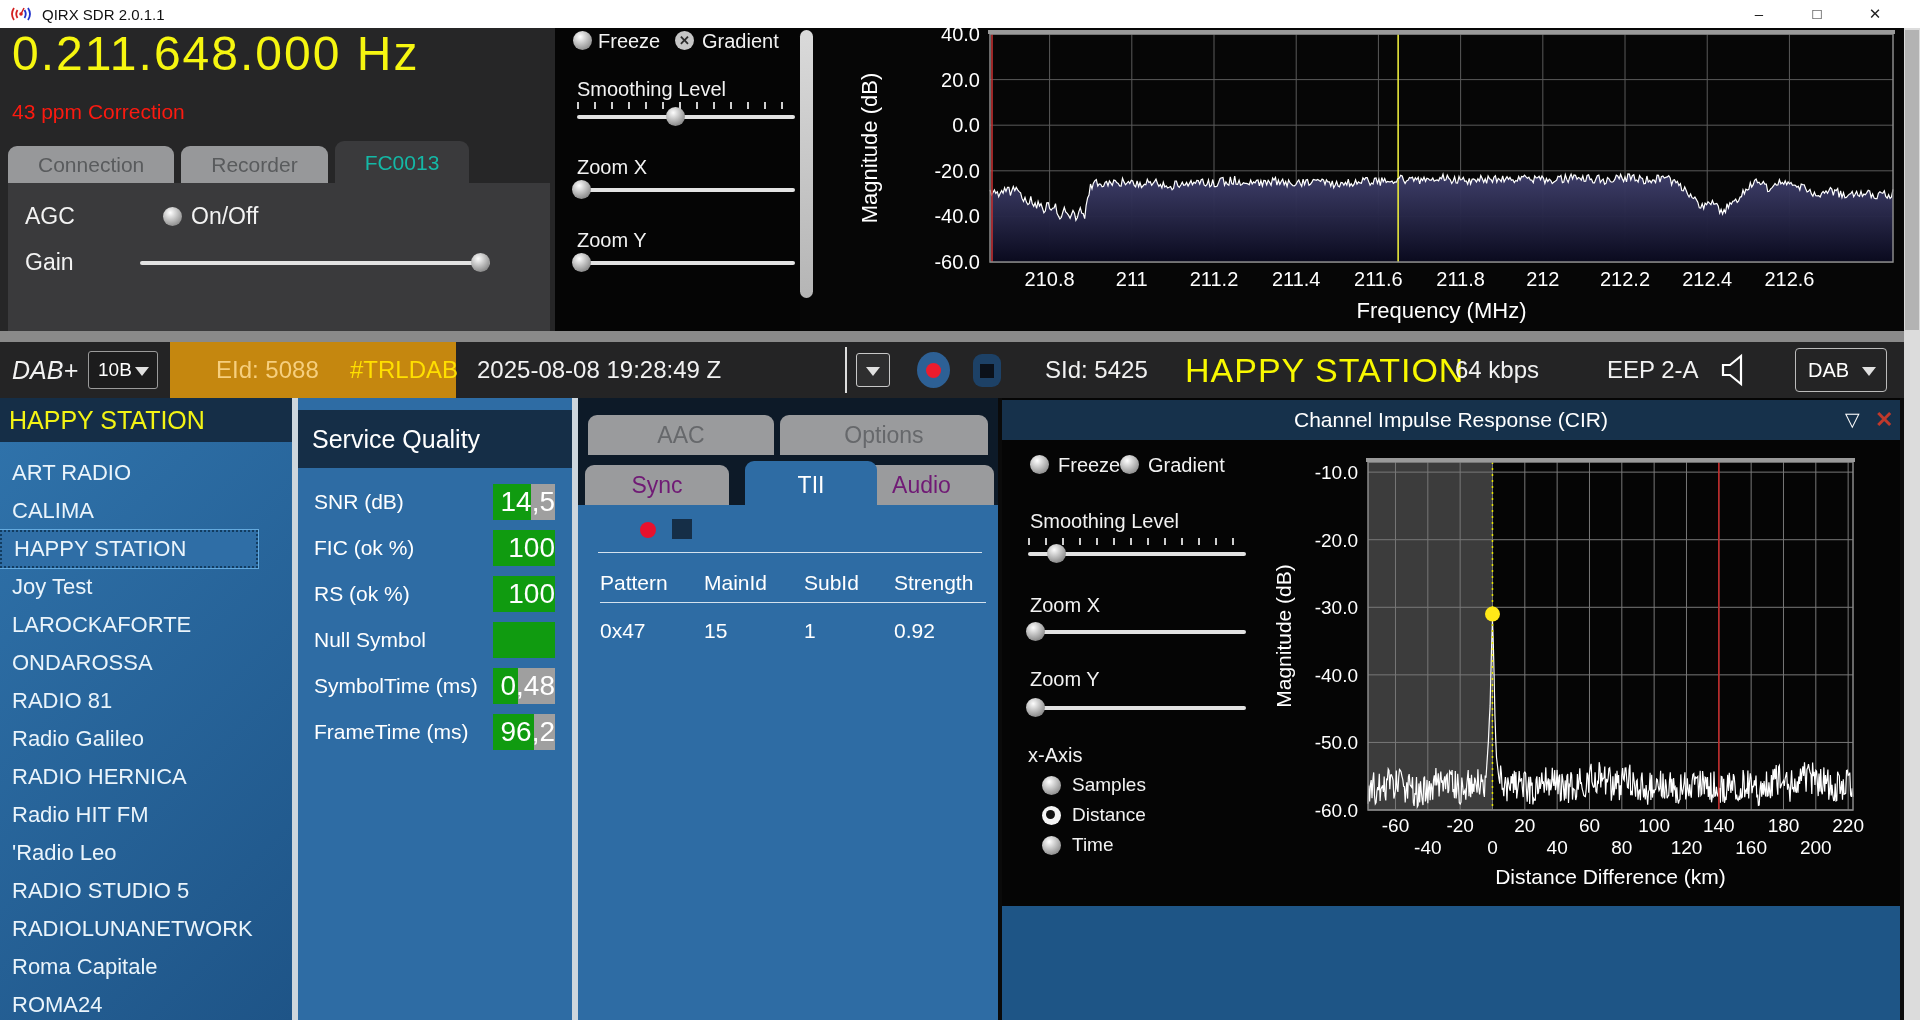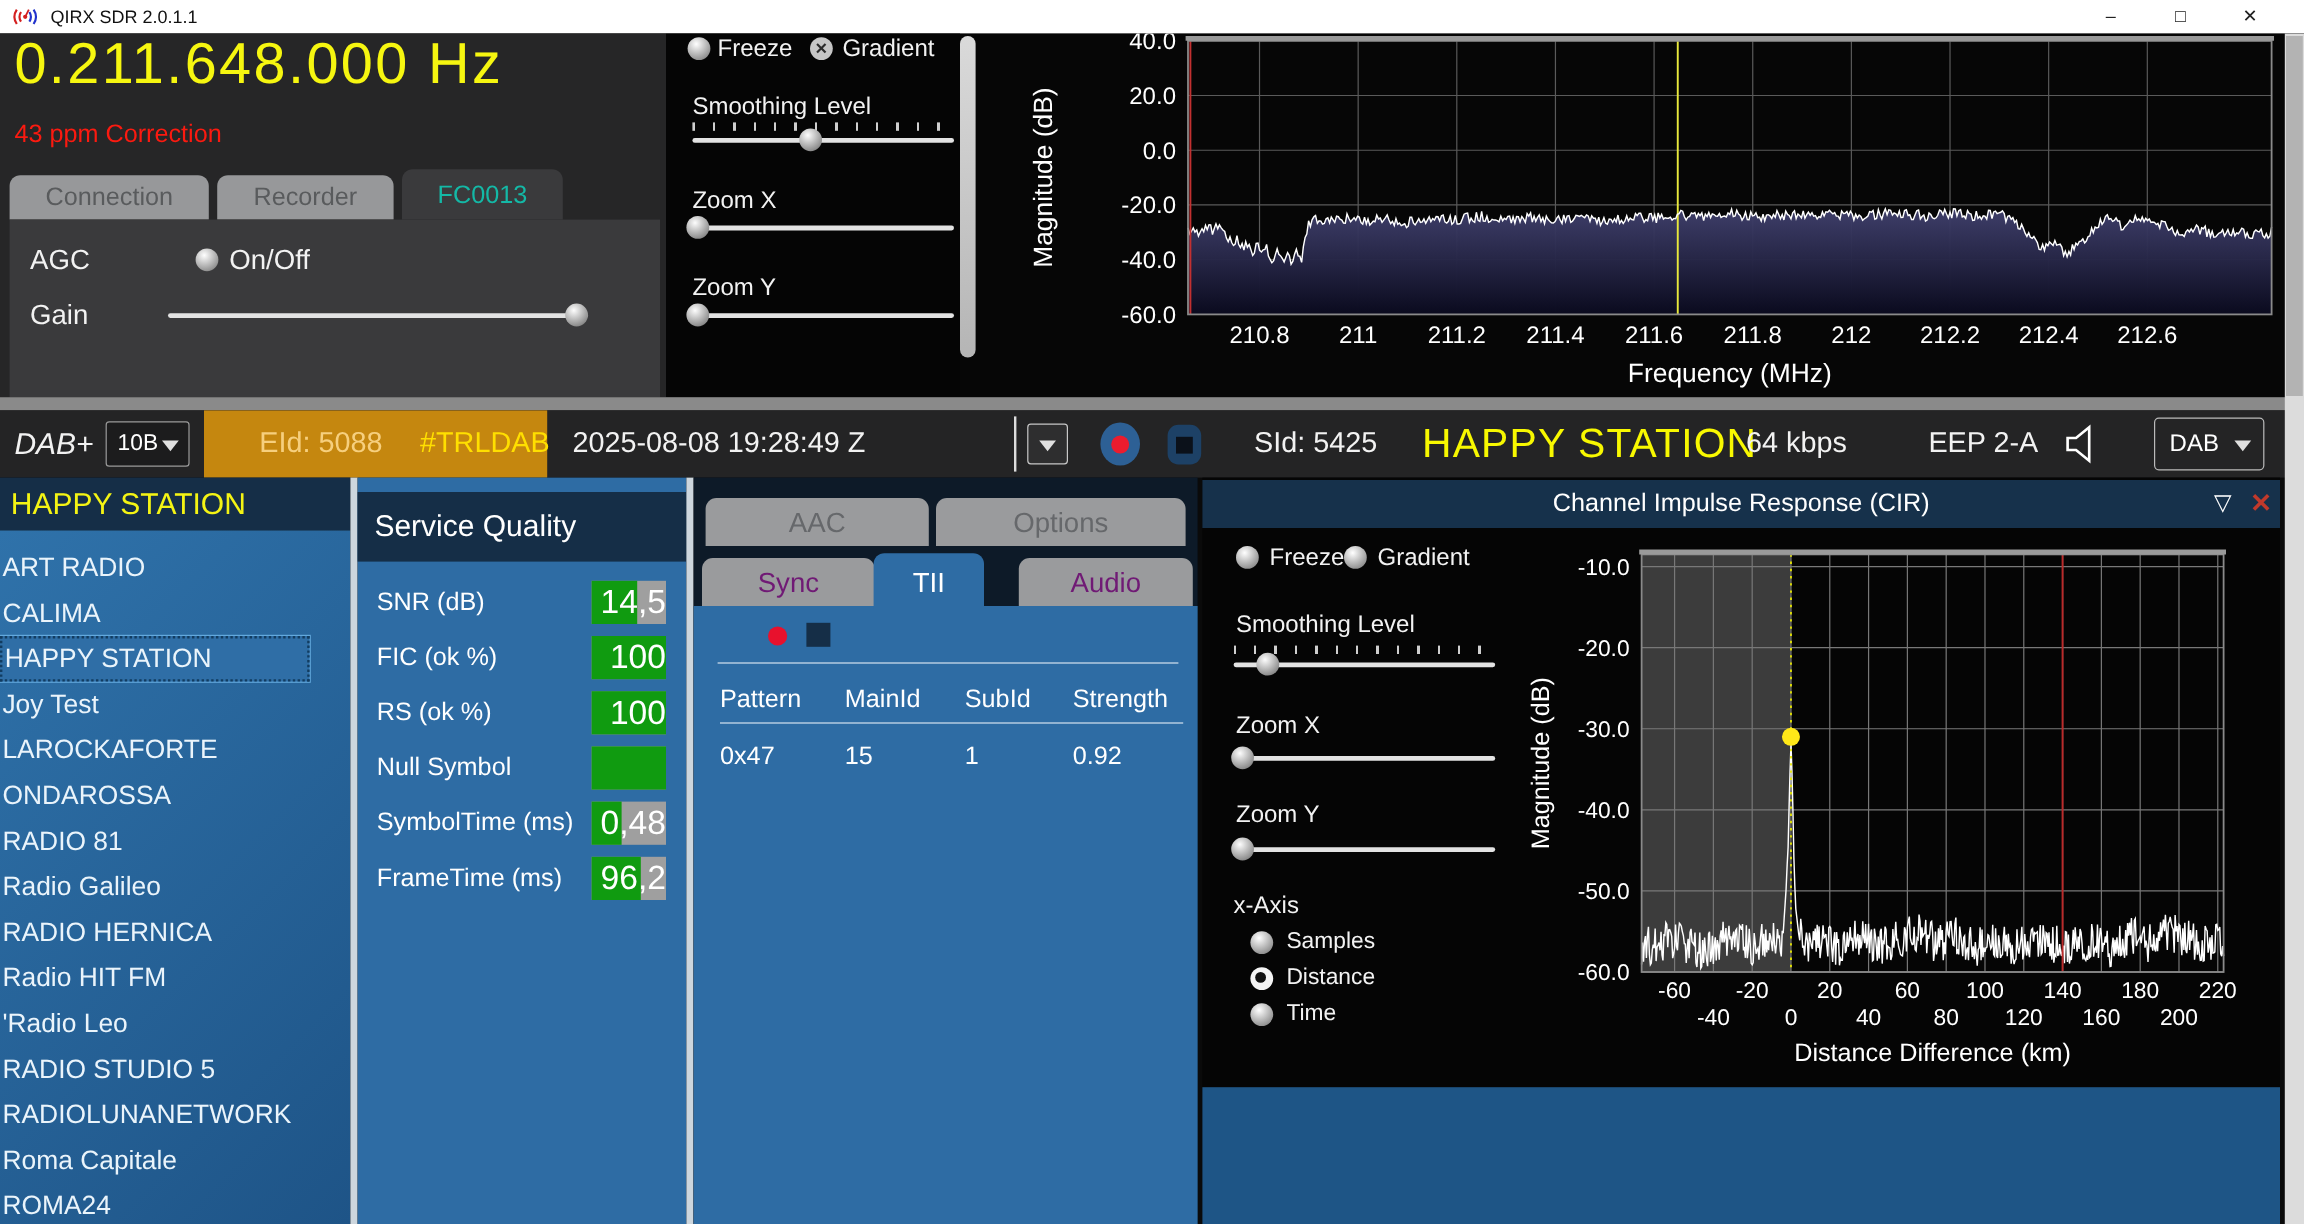--- a/index.html
+++ b/index.html
@@ -56,38 +56,38 @@
   #dab-bitrate { left:1455px; }
   #dab-prot { left:1607px; }
   #speaker-btn { position:absolute; left:1720px; top:11px; }
   #dab-out { position:absolute; left:1795px; top:6px; width:92px; height:44px; border:1px solid #bbbbbb; border-radius:4px; color:#fff; font-size:20px; line-height:42px; padding-left:12px; }
 
   
   #bottom { position:absolute; left:0; top:398px; width:1920px; height:622px; }
   #stations { position:absolute; left:0; top:0; width:292px; height:622px; }
   #stations-header { height:44px; background:#152e47; color:#f4f414; font-size:25px; line-height:44px; padding-left:9px; }
   #stations-list { position:absolute; top:44px; bottom:0; left:0; right:0; background:linear-gradient(135deg,#2f72aa,#1e5487); padding-top:12px; overflow:hidden; }
-  .station-item { height:38px; line-height:38px; padding-left:2px; font-size:22px; color:#eaf4fb; white-space:nowrap; }
+  .station-item { height:38px; line-height:38px; padding-left:12px; font-size:22px; color:#eaf4fb; white-space:nowrap; }
   .station-item.selected { border:2px dotted #123c60; box-shadow:0 0 0 1px #63a9dd; margin-right:34px; line-height:34px; background:#2f6ea6; }
   .vdiv { position:absolute; top:0; width:6px; height:622px; background:#cdd6dd; }
   #sq { position:absolute; left:298px; top:0; width:274px; height:622px; background:#2e6ca4; }
   #sq-header { height:58px; background:#152e47; color:#fff; font-size:25px; line-height:58px; padding-left:14px;margin-top:12px; }
   #sq-rows { padding-top:16px; }
   .sq-row { position:relative; height:36px; margin-bottom:10px; }
   .sq-label { position:absolute; left:16px; font-size:21px; color:#fff; line-height:36px; }
   .sq-badge { position:absolute; left:195px; top:0; width:62px; height:36px; background:#9f9f9f; }
   .sq-fill { position:absolute; left:0; top:0; bottom:0; background:#109b10; }
   .sq-val { position:absolute; left:0; right:0; text-align:right; line-height:36px; color:#fff; font-size:28px; }
   #decoder { position:absolute; left:578px; top:0; width:420px; height:622px; background:#0d1a28; }
   .dtab { position:absolute; top:17px; height:40px; background:#9a9b9d; color:#66686b; font-size:23px; text-align:center; line-height:40px; border-radius:9px 9px 0 0; }
   #tab-aac { left:10px; width:186px;text-align:center; }
   #tab-options { left:202px; width:208px; }
   .dtab2 { position:absolute; top:67px; height:56px; background:#9a9b9d; color:#701a75; font-size:23px; text-align:center; line-height:40px; border-radius:9px 9px 0 0; }
   #tab-sync { left:7px; width:144px; }
-  #tab-tii { left:150px; width:92px; background:#2e6ca4; color:#fff; top:63px; height:46px; z-index:2; line-height:48px; }
+  #tab-tii { left:167px; width:132px; background:#2e6ca4; color:#fff; top:63px; height:46px; z-index:2; line-height:48px; }
   #tab-audio { left:271px; width:145px; }
   #decoder-body { position:absolute; left:0; top:107px; bottom:0; right:0; background:#2e6ca4; }
   #tii-reddot { position:absolute; left:62px; top:17px; width:16px; height:16px; border-radius:50%; }
   #tii-square { position:absolute; left:94px; top:14px; width:20px; height:20px; }
   #tii-hr { position:absolute; left:20px; right:16px; top:47px; border-top:1px solid #d4e2ee; }
   #tii-table { position:absolute; left:22px; top:66px; right:12px; color:#fff; }
   .tii-grid { display:grid; grid-template-columns:104px 100px 90px auto; font-size:21px; }
   #tii-head { border-bottom:1px solid #d4e2ee; padding-bottom:7px; }
   #tii-rows > div { padding-top:16px; }
   #cir { position:absolute; left:1002px; top:0; width:898px; height:508px; background:#050505; }

